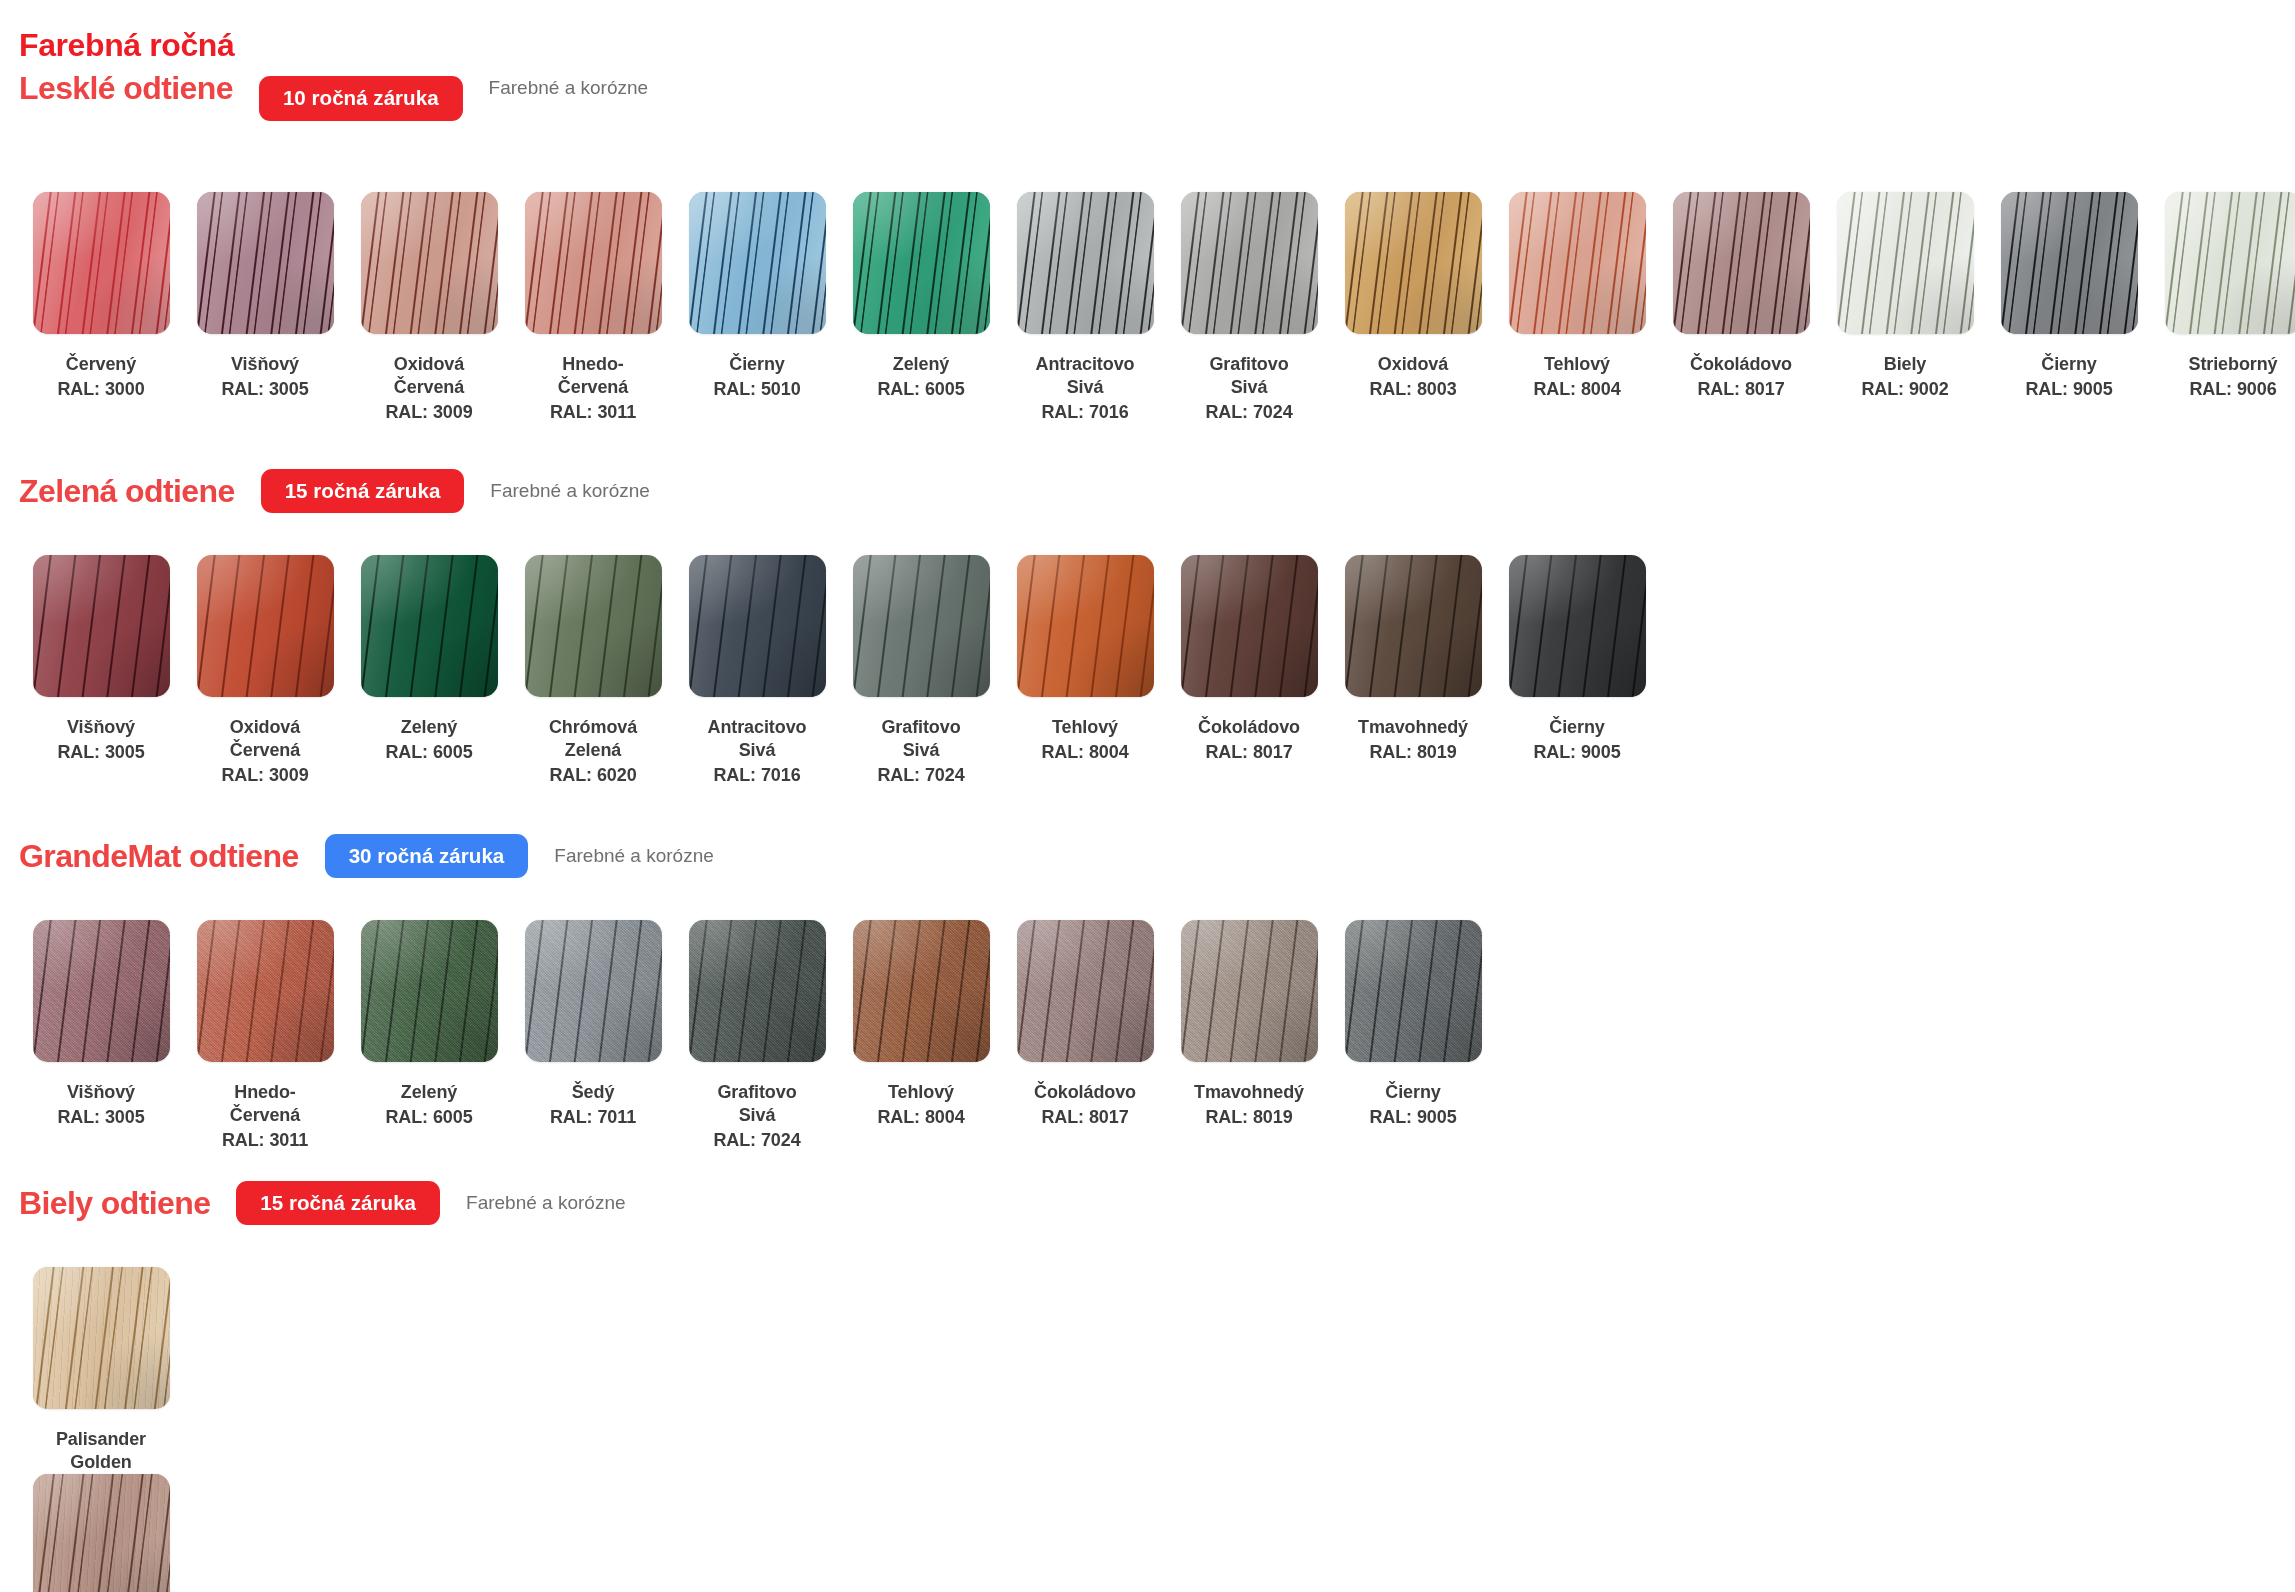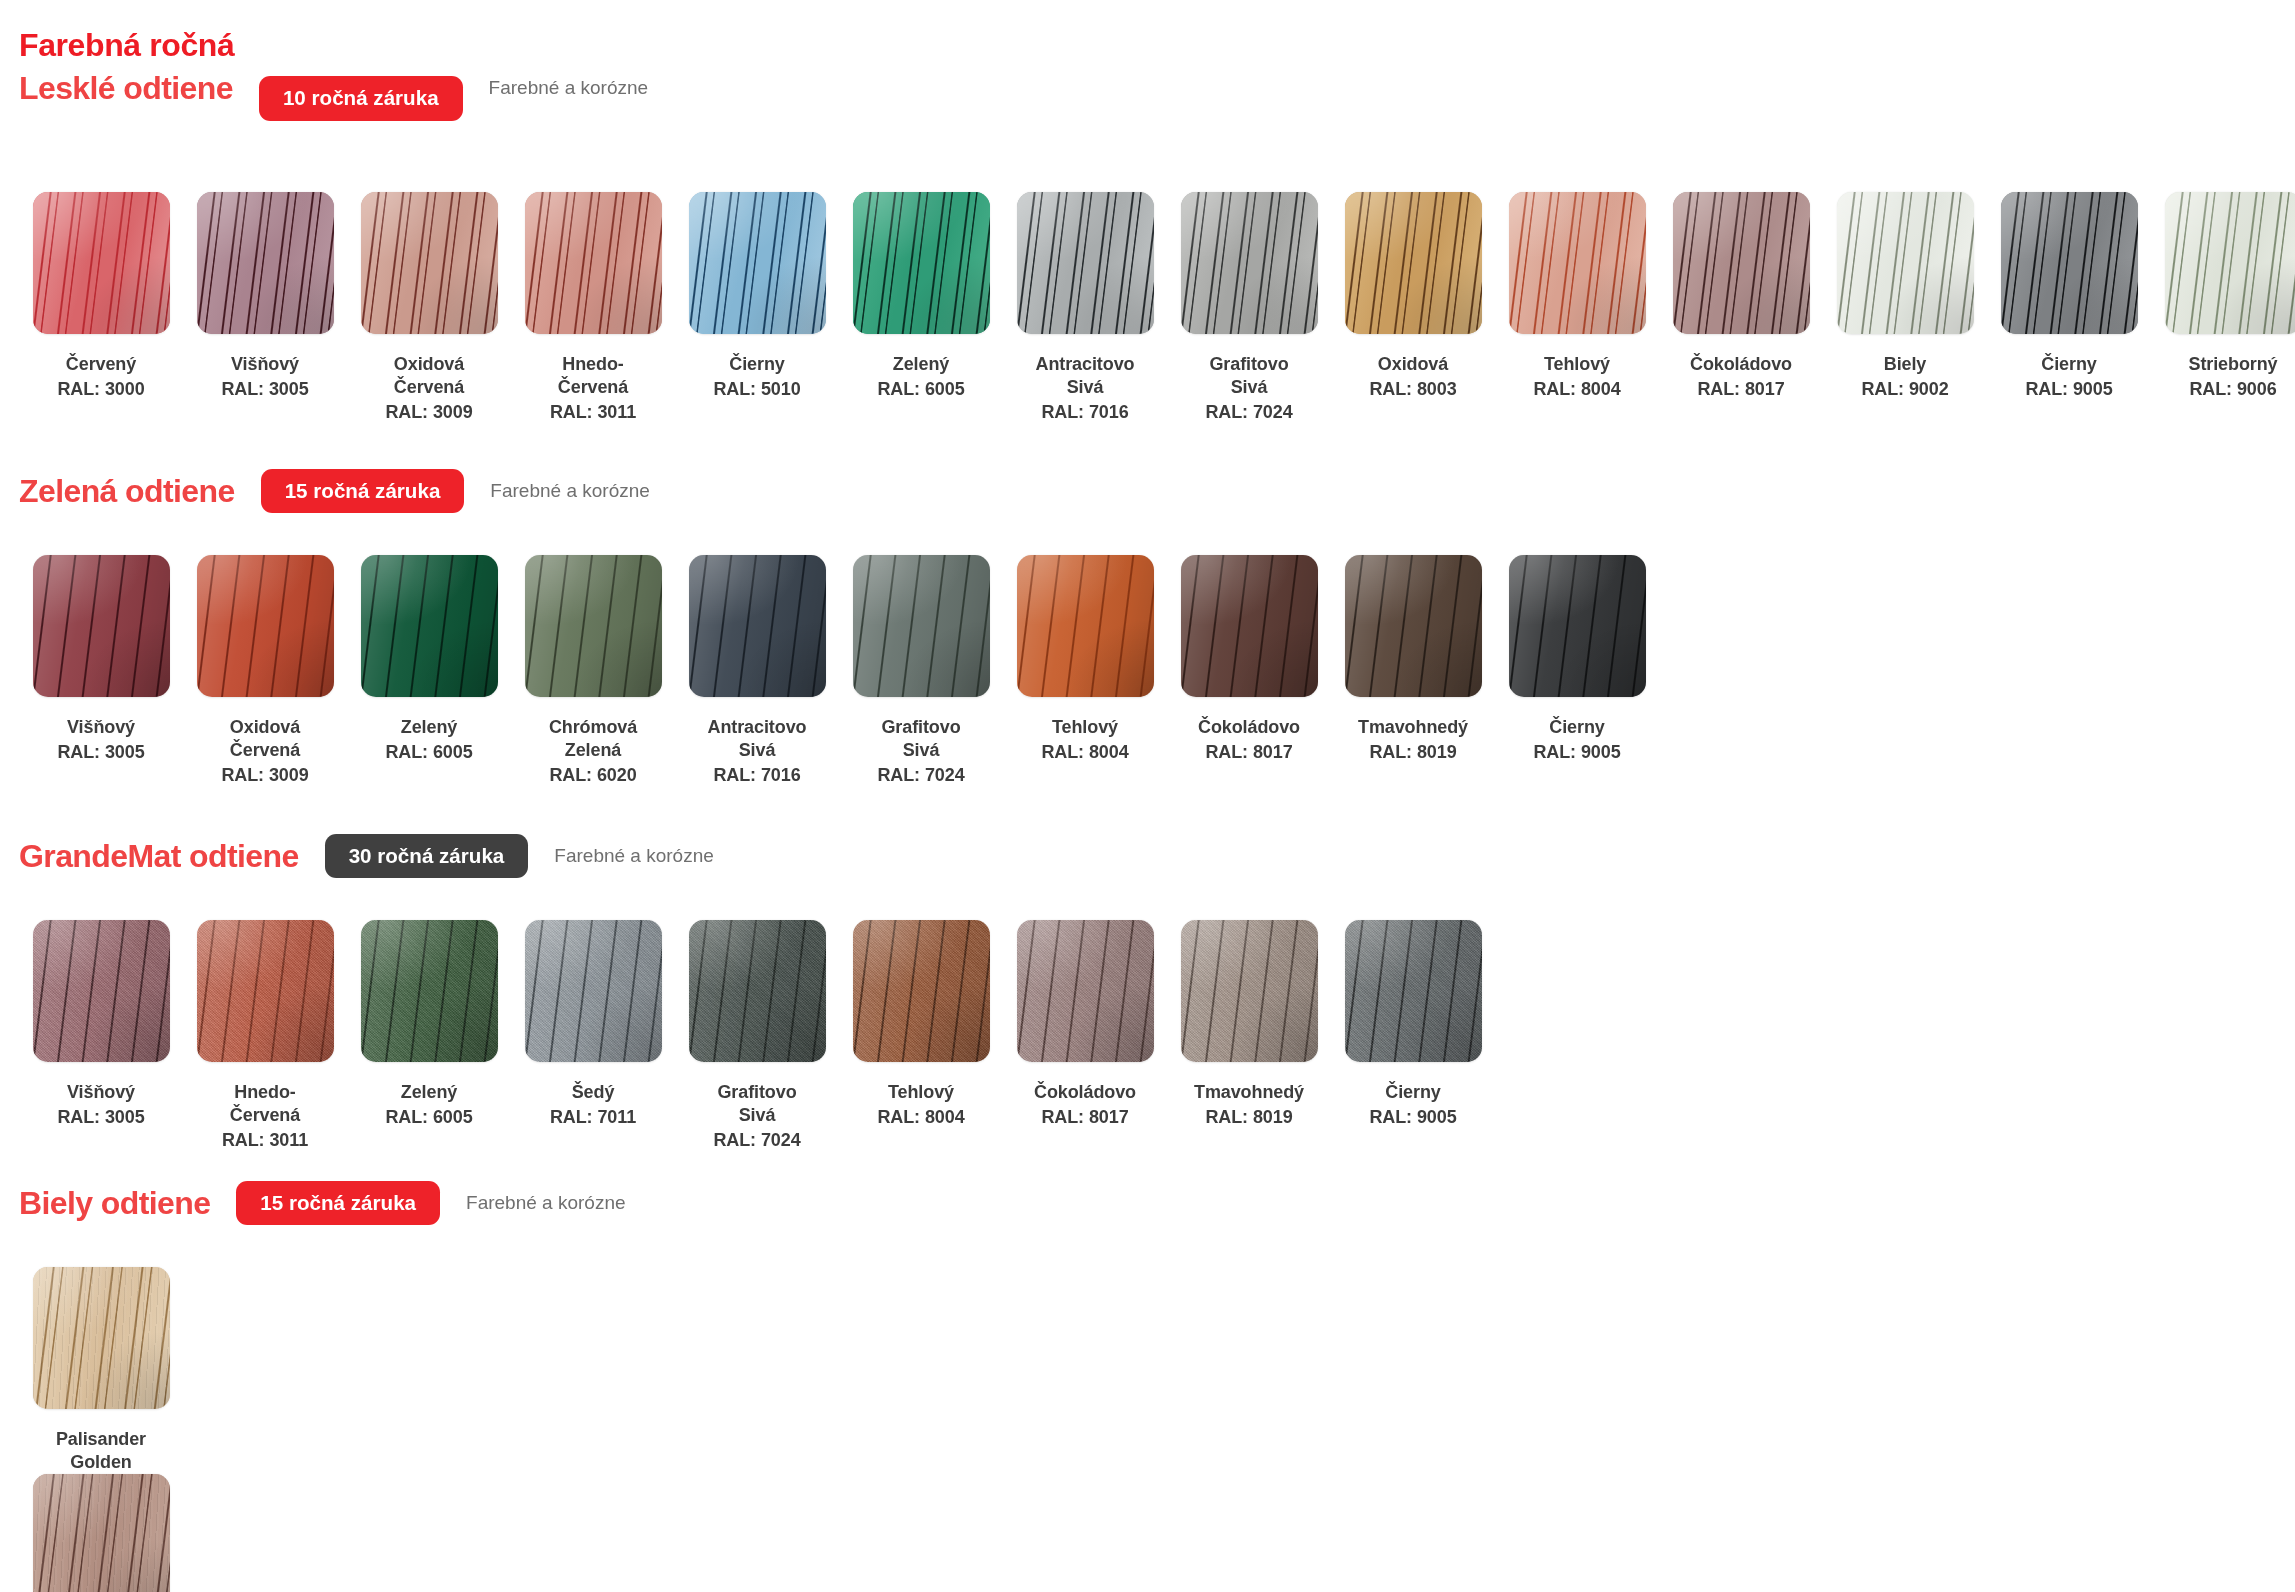--- a/index.html
+++ b/index.html
@@ -434,21 +434,21 @@
             <div class="labels">
               <span class="nm">Čierny</span>
               <span class="ral">RAL: 9005</span>
             </div>
           </div>
         </div>
       </div>
       <div class="section" style="top: 826px;">
         <div class="section-head">
           <div class="section-title">GrandeMat odtiene</div>
-          <div class="badge" style="background: #404040;">30 ročná záruka</div>
+          <div class="badge" style="background: #3b82f6;">30 ročná záruka</div>
           <div class="section-note">Farebné a korózne</div>
         </div>
         <div class="swatch-row" style="position: absolute; left: 0px; top: 94px;">
           <div class="swatch-cell">
             <div class="swatch">
               <div class="base" style="background: rgb(156, 106, 112);"></div>
               <div class="sheen" style="background: linear-gradient(100deg, rgba(255, 255, 255, 0.16) 0%, rgba(255, 255, 255, 0.02) 45%, rgba(0, 0, 0, 0.1) 100%);"></div>
               <div class="ribs" style="background: linear-gradient(to right, transparent 9.13%, rgb(46, 18, 22) 9.88%, rgb(46, 18, 22) 10.48%, transparent 11.23%, transparent 25.8%, rgb(46, 18, 22) 26.55%, rgb(46, 18, 22) 27.15%, transparent 27.9%, transparent 42.47%, rgb(46, 18, 22) 43.22%, rgb(46, 18, 22) 43.82%, transparent 44.57%, transparent 59.13%, rgb(46, 18, 22) 59.88%, rgb(46, 18, 22) 60.48%, transparent 61.23%, transparent 75.8%, rgb(46, 18, 22) 76.55%, rgb(46, 18, 22) 77.15%, transparent 77.9%, transparent 92.47%, rgb(46, 18, 22) 93.22%, rgb(46, 18, 22) 93.82%, transparent 94.57%); transform: skewX(-7deg); opacity: 0.8;"></div>
               <div class="grain" style="background: repeating-linear-gradient(45deg, rgba(255, 255, 255, 0.12) 0px, rgba(255, 255, 255, 0.12) 0.9px, rgba(0, 0, 0, 0.1) 0.9px, rgba(0, 0, 0, 0.1) 1.9px), repeating-linear-gradient(-38deg, rgba(255, 255, 255, 0.1) 0px, rgba(255, 255, 255, 0.1) 0.9px, rgba(0, 0, 0, 0.08) 0.9px, rgba(0, 0, 0, 0.08) 1.9px); opacity: 0.6;"></div>
               <div class="corner-shade" style="background: radial-gradient(140% 110% at 18% 0%, rgba(255, 255, 255, 0.22), rgba(255, 255, 255, 0) 45%), radial-gradient(120% 100% at 100% 100%, rgba(0, 0, 0, 0.18), rgba(0, 0, 0, 0) 55%);"></div>

